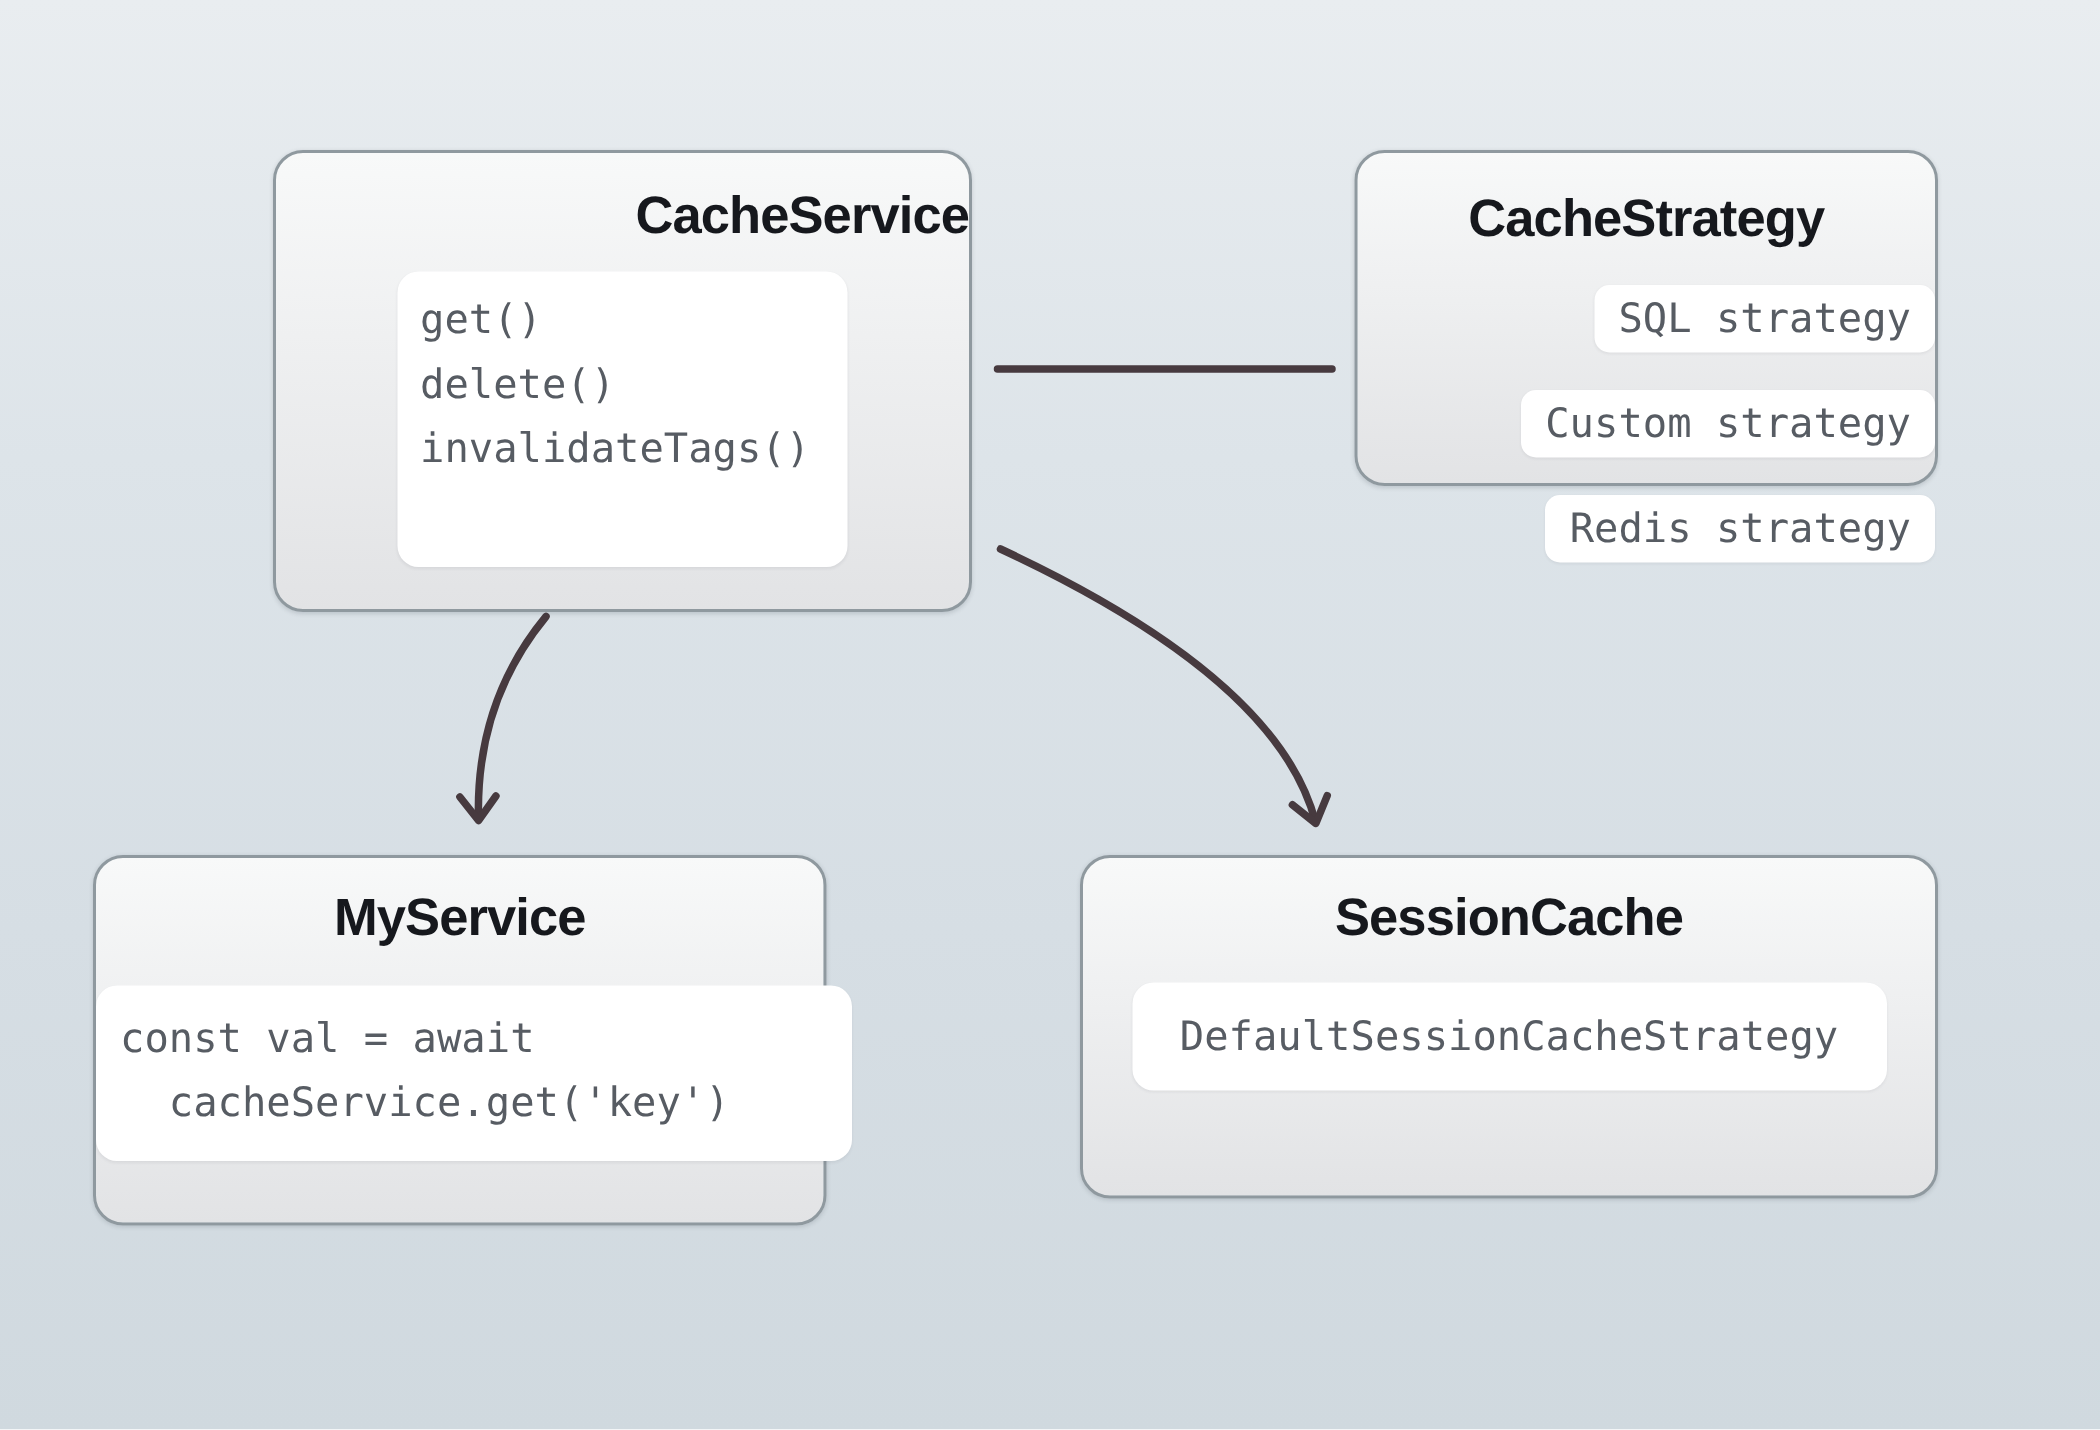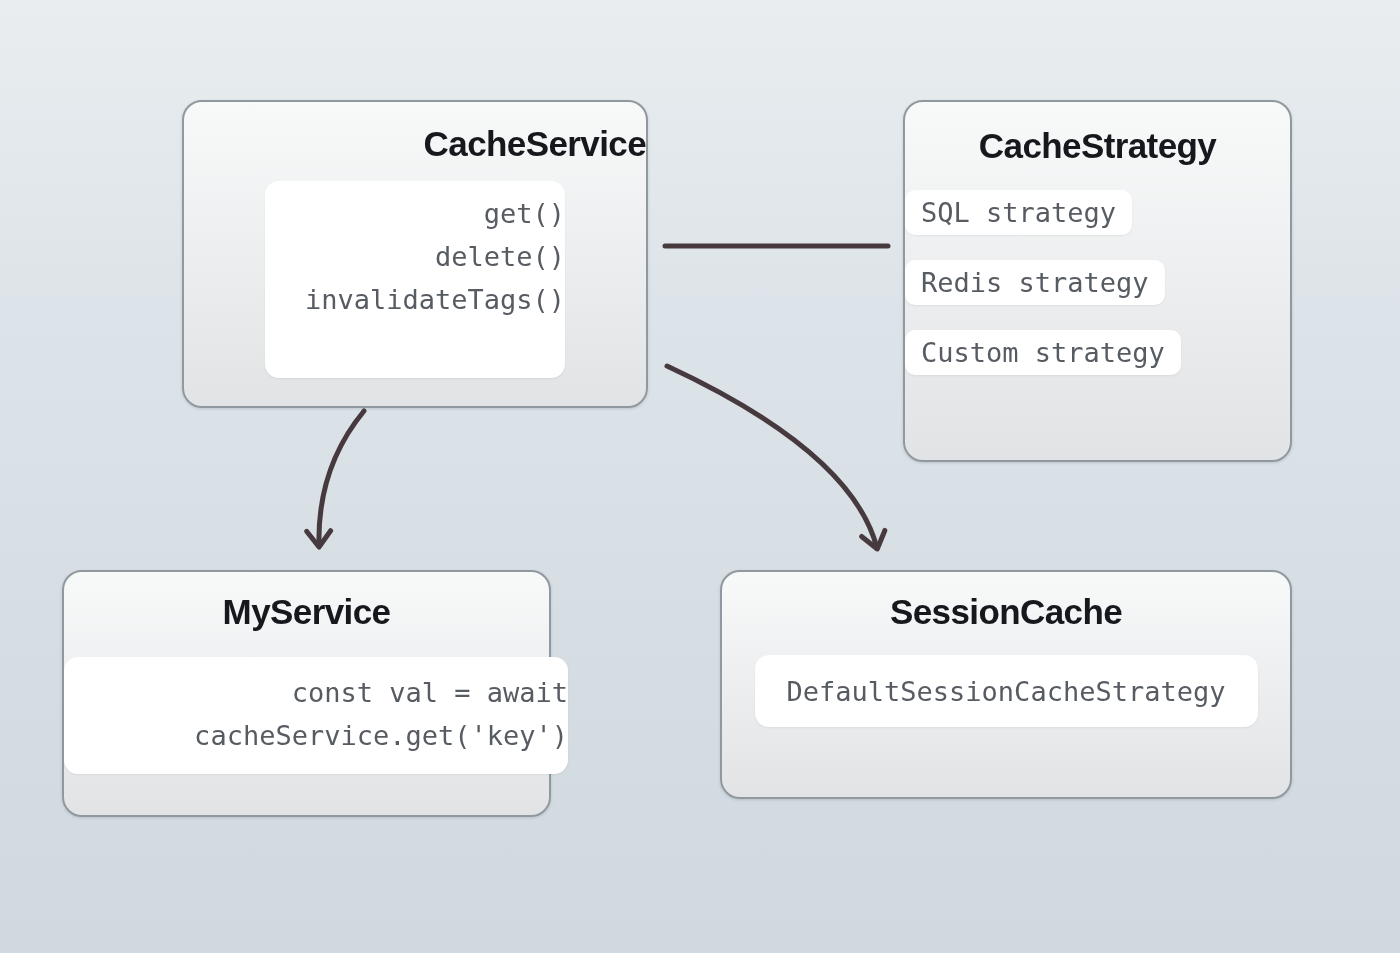--- a/index.html
+++ b/index.html
@@ -53,46 +53,45 @@
     font-size: 35px;
     line-height: 40px;
     letter-spacing: -0.6px;
     color: var(--title-text);
     text-align: center;
   }
   .code-panel {
     background: var(--panel-bg);
     border-radius: 14px;
     box-shadow: 0 1px 2px rgba(60, 70, 80, 0.08);
-    text-align: right;
   }
   .code-line, .pill, .strategy-line {
     font-family: "DejaVu Sans Mono", monospace;
     font-size: 27px;
     line-height: 43px;
     color: var(--code-text);
     white-space: pre;
   }
   
   #node-cache-service { left: 182px; top: 100px; width: 466px; height: 308px; }
   #node-cache-service .node-title { margin-top: 22px; text-align: right; }
   #node-cache-service .code-panel {
     margin: 17px auto 0;
     width: 300px;
     height: 197px;
     padding: 11px 0 0 15px;
   }
   
-  #node-cache-strategy { left: 903px; top: 100px; width: 389px; height: 362px; }
+  #node-cache-strategy { left: 903px; top: 100px; width: 389px; height: 224px; }
   #node-cache-strategy .node-title { margin-top: 24px; }
   .pill-stack {
     margin-top: 24px;
     display: flex;
     flex-direction: column;
-    align-items: flex-start;
+    align-items: flex-end;
     gap: 25px;
   }
   .pill {
     display: block;
     width: fit-content;
     background: var(--panel-bg);
     border-radius: 10px;
     padding: 1px 16px;
     box-shadow: 0 1px 2px rgba(60, 70, 80, 0.08);
   }
@@ -139,22 +138,22 @@
       <div class="code-line">get()</div>
       <div class="code-line">delete()</div>
       <div class="code-line">invalidateTags()</div>
     </div>
   </div>
 
   <div class="node" id="node-cache-strategy">
     <div class="node-title">CacheStrategy</div>
     <div class="pill-stack">
       <div class="pill">SQL strategy</div>
+      <div class="pill">Custom strategy</div>
       <div class="pill">Redis strategy</div>
-      <div class="pill">Custom strategy</div>
     </div>
   </div>
 
   <div class="node" id="node-my-service">
     <div class="node-title">MyService</div>
     <div class="code-panel">
       <div class="code-line">const val = await</div>
       <div class="code-line">  cacheService.get('key')</div>
     </div>
   </div>

